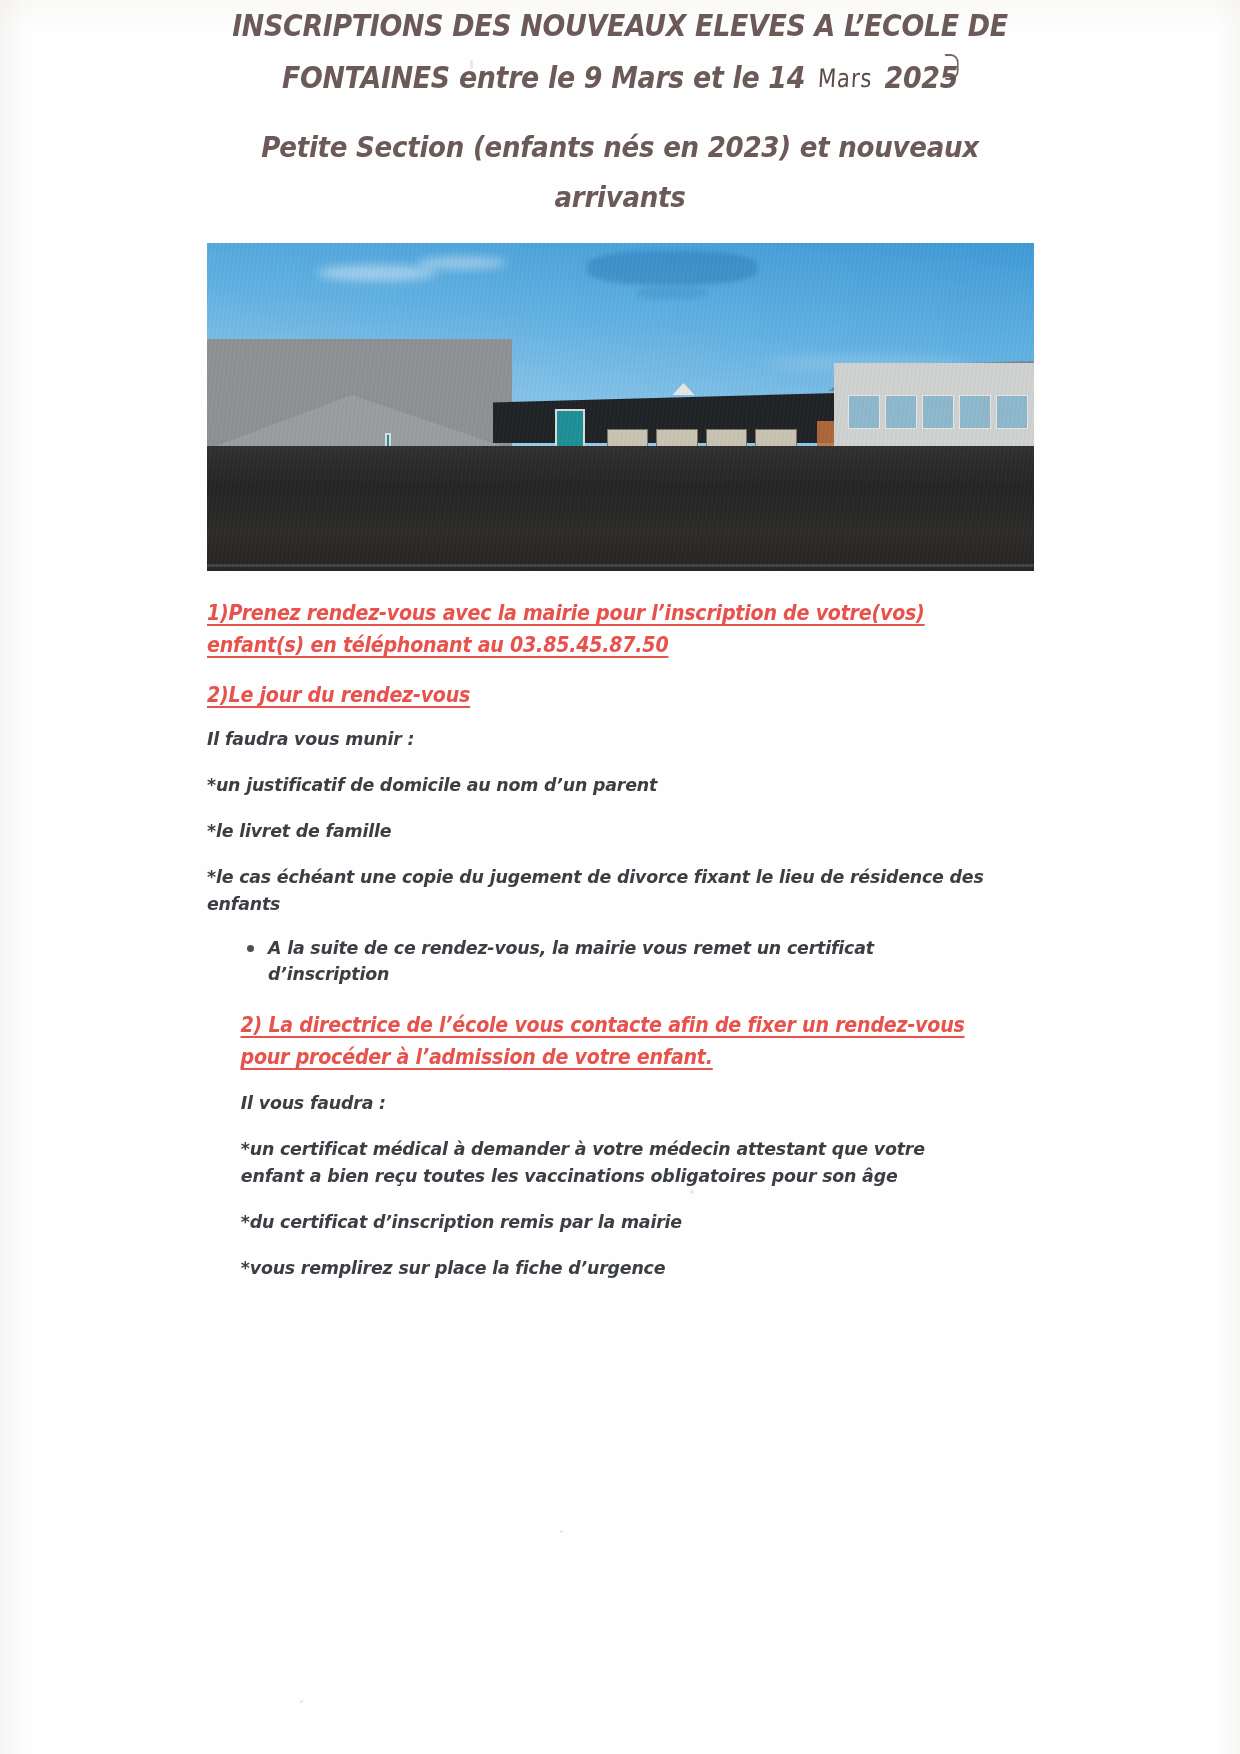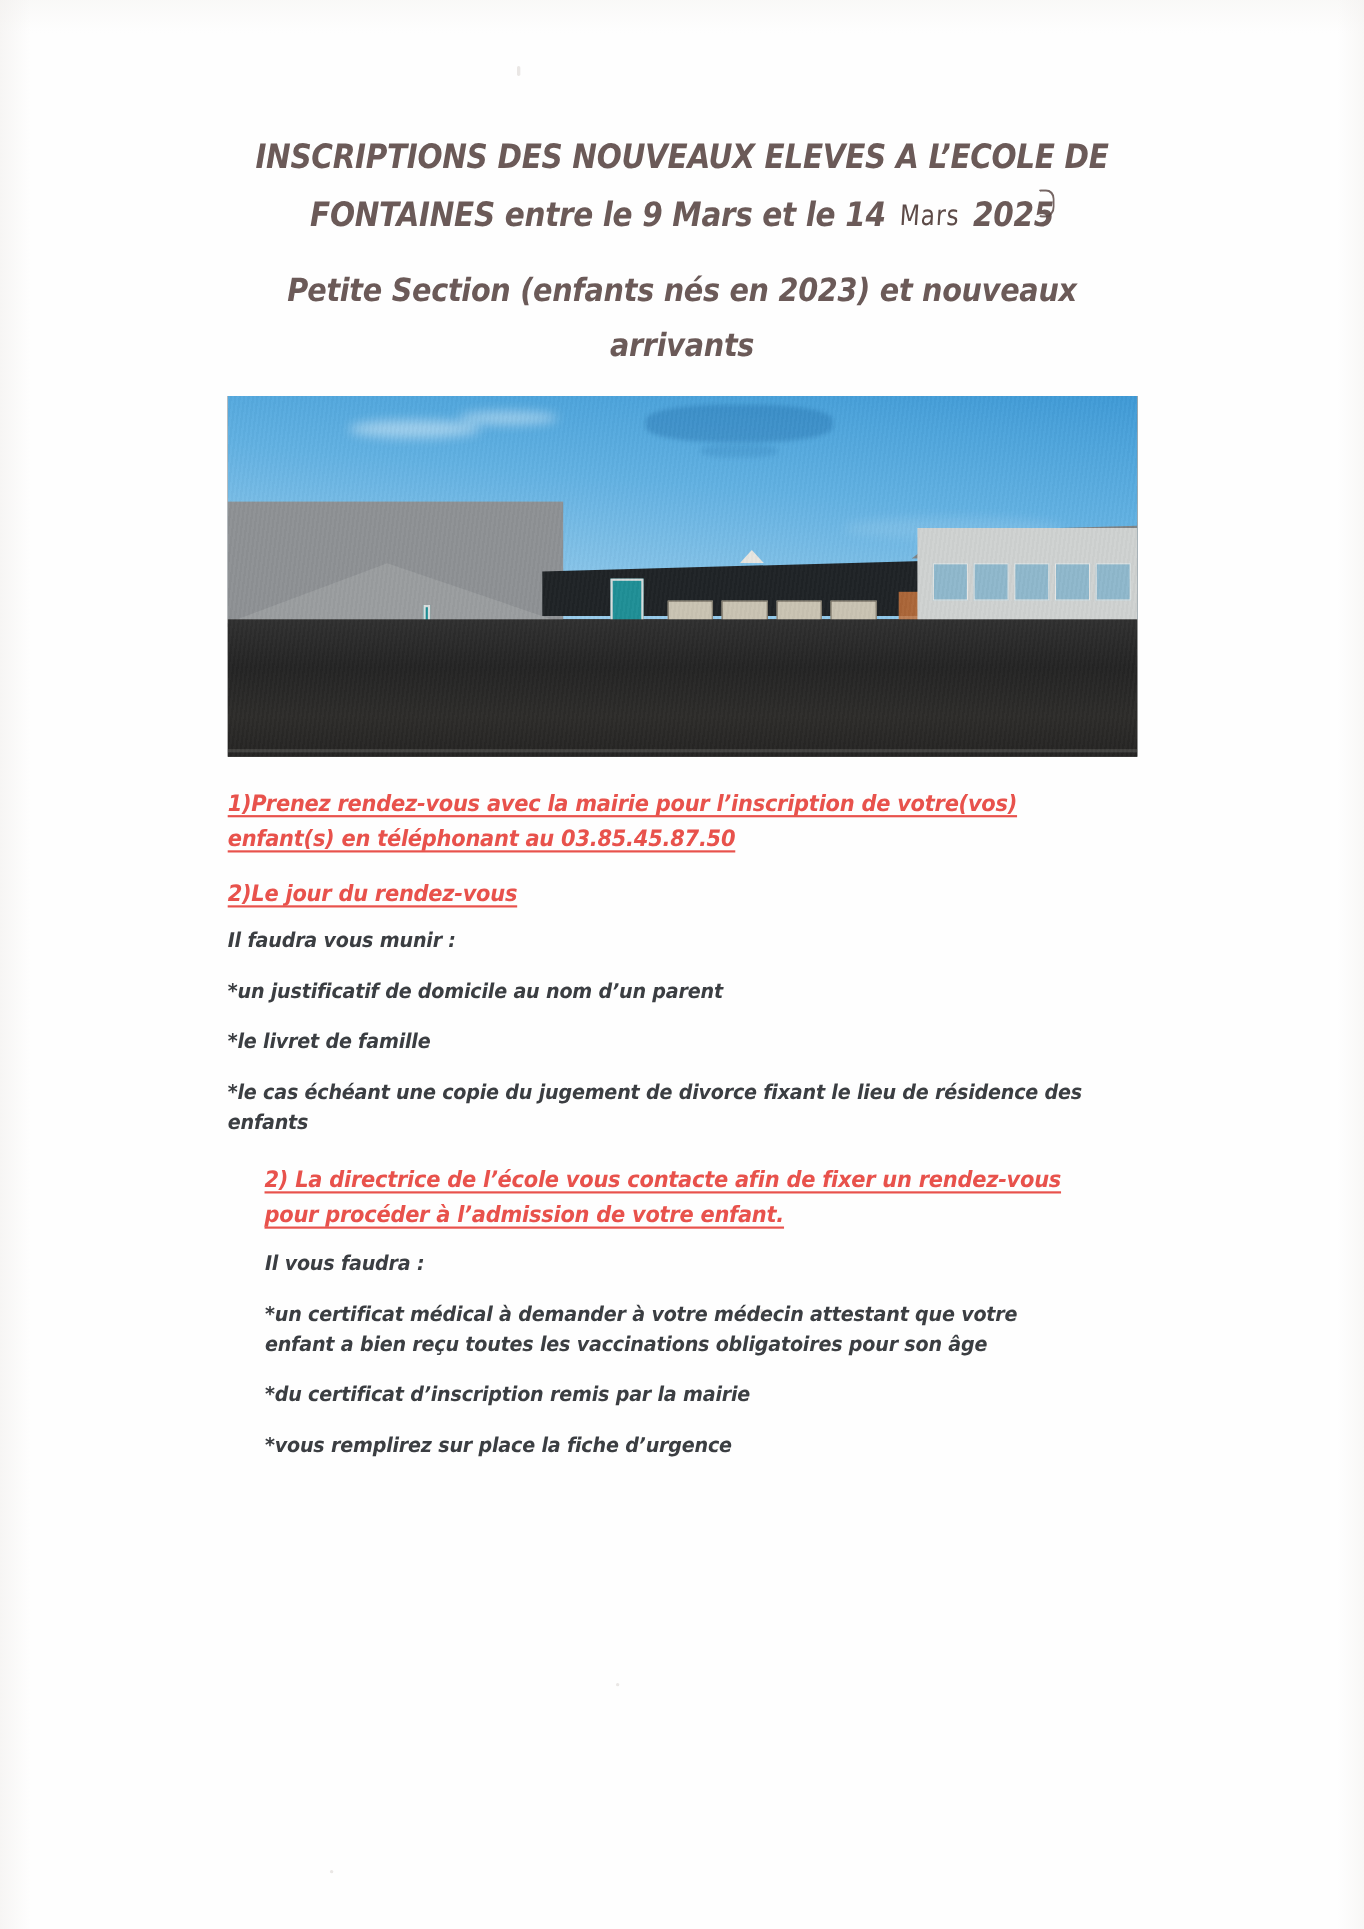--- a/index.html
+++ b/index.html
@@ -39,21 +39,20 @@
   .content {
     position: absolute;
     left: 0; top: 0;
     width: 1240px;
   }
 
   
   .title-block {
     margin: 0 auto;
     width: 900px;
-    padding-top: 118px;
     text-align: center;
     color: #6b5a58;
   }
   .title-line {
     font-family: "DejaVu Sans", sans-serif;
     font-weight: bold;
     font-style: italic;
     font-size: 30.5px;
     letter-spacing: -0.35px;
     line-height: 52px;
@@ -415,20 +414,24 @@
 
       <div class="para tight">*un justificatif de domicile au nom d’un parent</div>
 
       <div class="para tight">*le livret de famille</div>
 
       <div class="para wrap">
         <span>*le cas échéant une copie du jugement de divorce fixant le lieu de résidence des</span>
         <span>enfants</span>
       </div>
 
+      <div class="bullet-row">
+        <span class="bullet-dot"></span>
+        <span class="bullet-text">A la suite de ce rendez-vous, la mairie vous remet un certificat d’inscription</span>
+      </div>
 
       <div class="red-head h3">
         <span class="u">2) La directrice de l’école vous contacte afin de fixer un rendez-vous</span><br>
         <span class="u">pour procéder à l’admission de votre enfant.</span>
       </div>
 
       <div class="para indented">Il vous faudra :</div>
 
       <div class="para indented">
         <span>*un certificat médical à demander à votre médecin attestant que votre enfant a</span>

